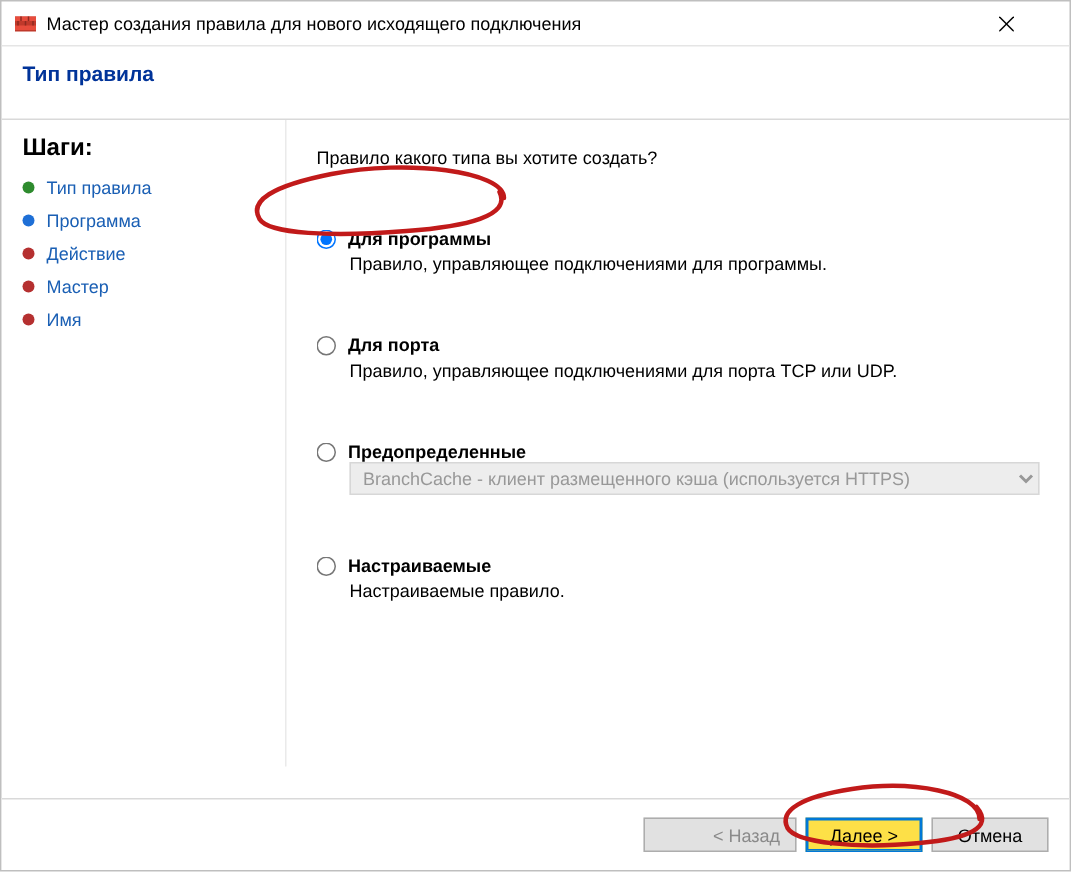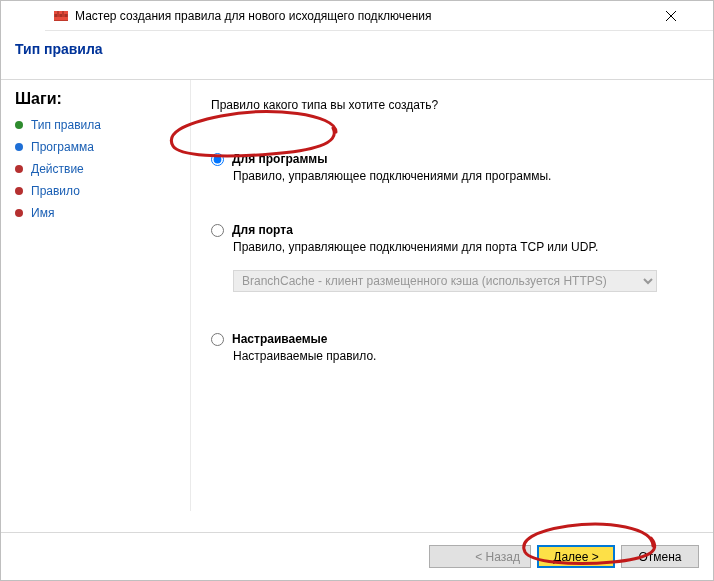--- a/index.html
+++ b/index.html
@@ -16,21 +16,20 @@
     overflow: hidden;
   }
 
   
   .titlebar {
     display: flex;
     align-items: center;
     height: 30px;
     padding: 0 20px 0 8px;
     border-bottom: 1px solid #e5e5e5;
-    margin-left: 44px;
   }
   .titlebar-icon {
     width: 16px; height: 16px;
     margin-right: 6px;
     flex: 0 0 auto;
   }
   .titlebar-title { flex: 1; font-size: 12px; color: #000; }
   .titlebar-close {
     width: 44px; height: 28px;
     display: flex; align-items: center; justify-content: center;
@@ -120,22 +119,22 @@
   }
   .option-desc {
     margin-left: 22px;
     margin-top: 3px;
     font-size: 12px;
     color: #000;
   }
   .option select {
     display: block;
     margin-left: 22px;
-    margin-top: 16px;
-    width: 424px;
+    margin-top: 0;
+    width: 460px;
     height: 22px;
     font-size: 12px;
     background: #e6e6e6;
     color: #6d6d6d;
     border: 1px solid #c7c7c7;
     padding-left: 4px;
   }
   .option select:disabled { color: #6d6d6d; }
 
   
@@ -221,21 +220,21 @@
     <div class="step">
       <span class="step-bullet bullet-blue"></span>
       <span class="step-label">Программа</span>
     </div>
     <div class="step">
       <span class="step-bullet bullet-red"></span>
       <span class="step-label">Действие</span>
     </div>
     <div class="step">
       <span class="step-bullet bullet-red"></span>
-      <span class="step-label">Правило</span>
+      <span class="step-label">Мастер</span>
     </div>
     <div class="step">
       <span class="step-bullet bullet-red"></span>
       <span class="step-label">Имя</span>
     </div>
   </div>
 
   <div class="main">
     <div class="question">Правило какого типа вы хотите создать?</div>
 
@@ -249,20 +248,24 @@
 
     <div class="option">
       <label class="option-row">
         <input type="radio" name="ruletype" style="">
         <span class="option-title">Для порта</span>
       </label>
       <div class="option-desc">Правило, управляющее подключениями для порта TCP или UDP.</div>
     </div>
 
     <div class="option">
+      <label class="option-row">
+        <input type="radio" name="ruletype" style="">
+        <span class="option-title">Предопределенные</span>
+      </label>
       <select disabled="">
         <option>BranchCache - клиент размещенного кэша (используется HTTPS)</option>
       </select>
     </div>
 
     <div class="option">
       <label class="option-row">
         <input type="radio" name="ruletype" style="">
         <span class="option-title">Настраиваемые</span>
       </label>

